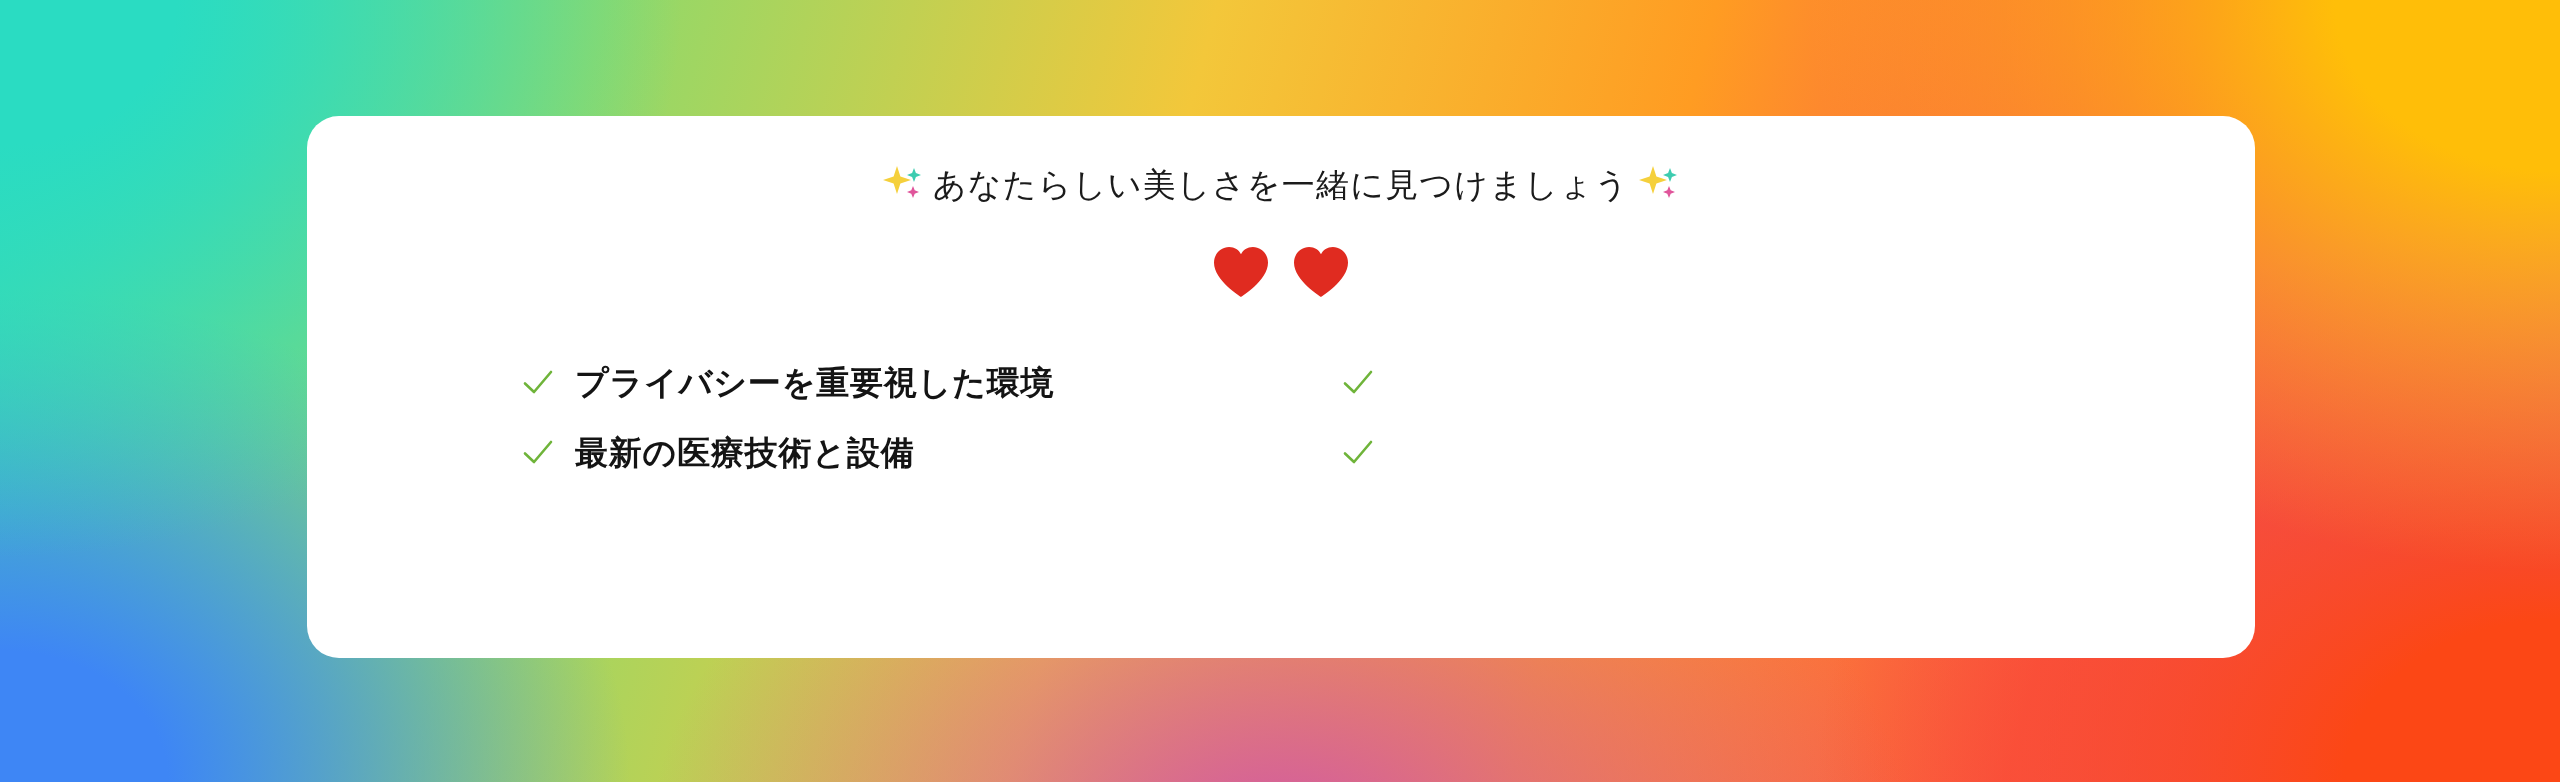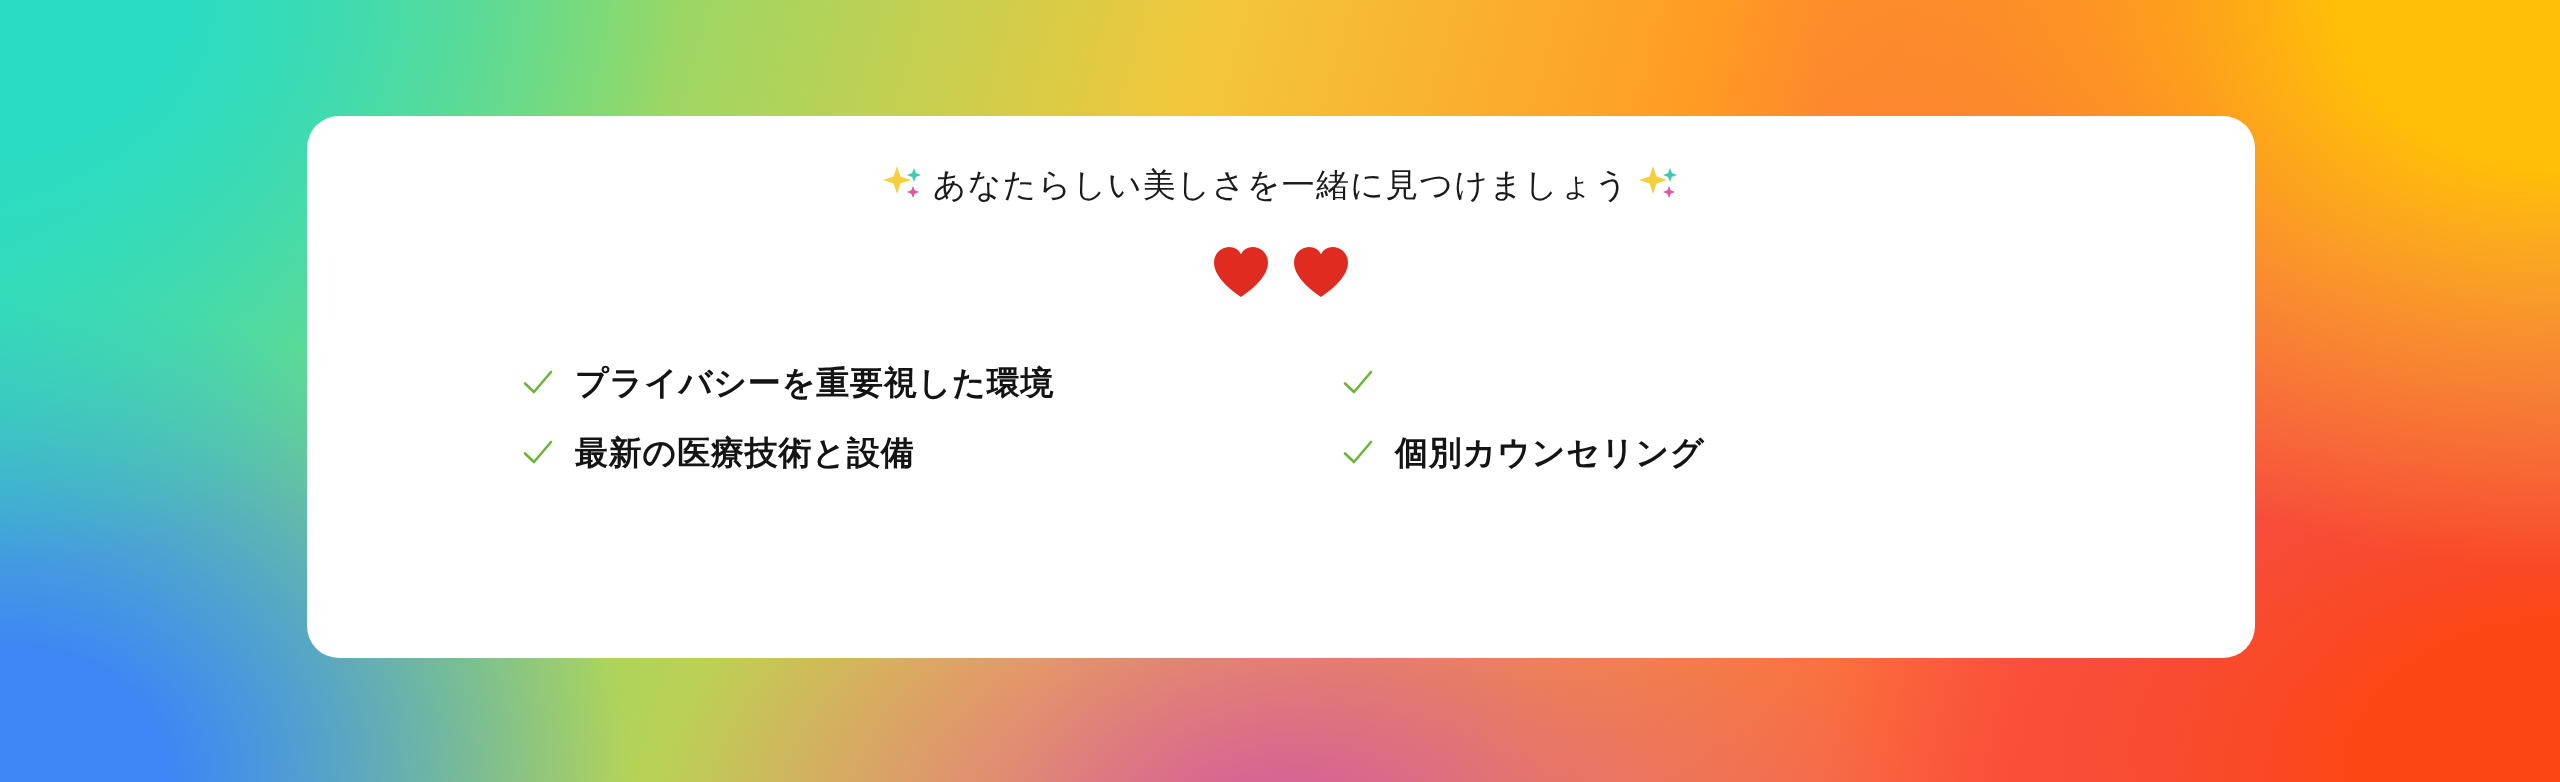--- a/index.html
+++ b/index.html
@@ -191,20 +191,19 @@
         </span>
         <span class="feature-label">最新の医療技術と設備</span>
       </div>
 
       <div class="feature-item">
         <span class="check-icon">
           <svg viewBox="0 0 34 34" xmlns="http://www.w3.org/2000/svg">
             <path d="M4 18.5 L13 27 L30 7" fill="none" stroke="#6FB43A" stroke-width="2.6" stroke-linecap="round" stroke-linejoin="round"></path>
           </svg>
         </span>
-        <span class="feature-label">個別カウンセリング</span>
       </div>
 
 
     </div>
 
   </div>
 </div>
 
 </body></html>

